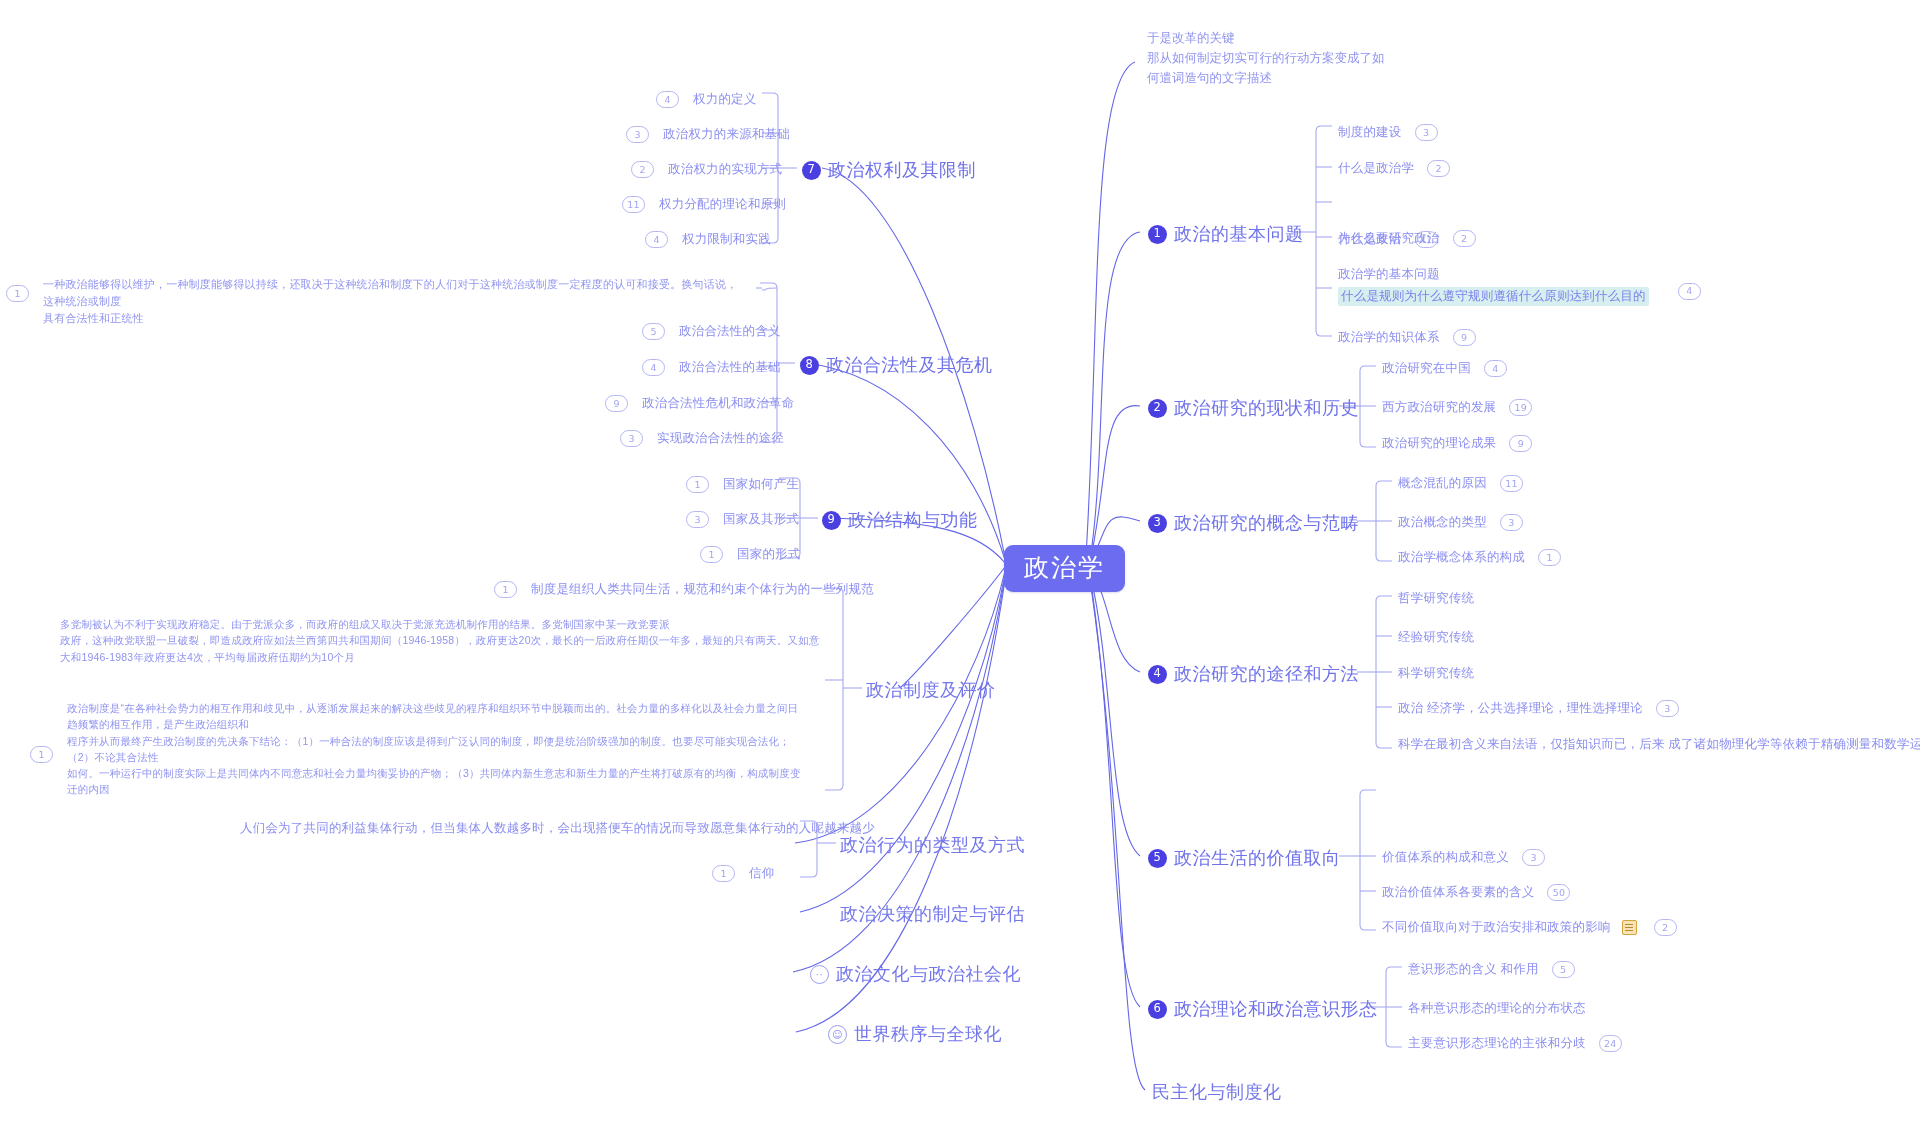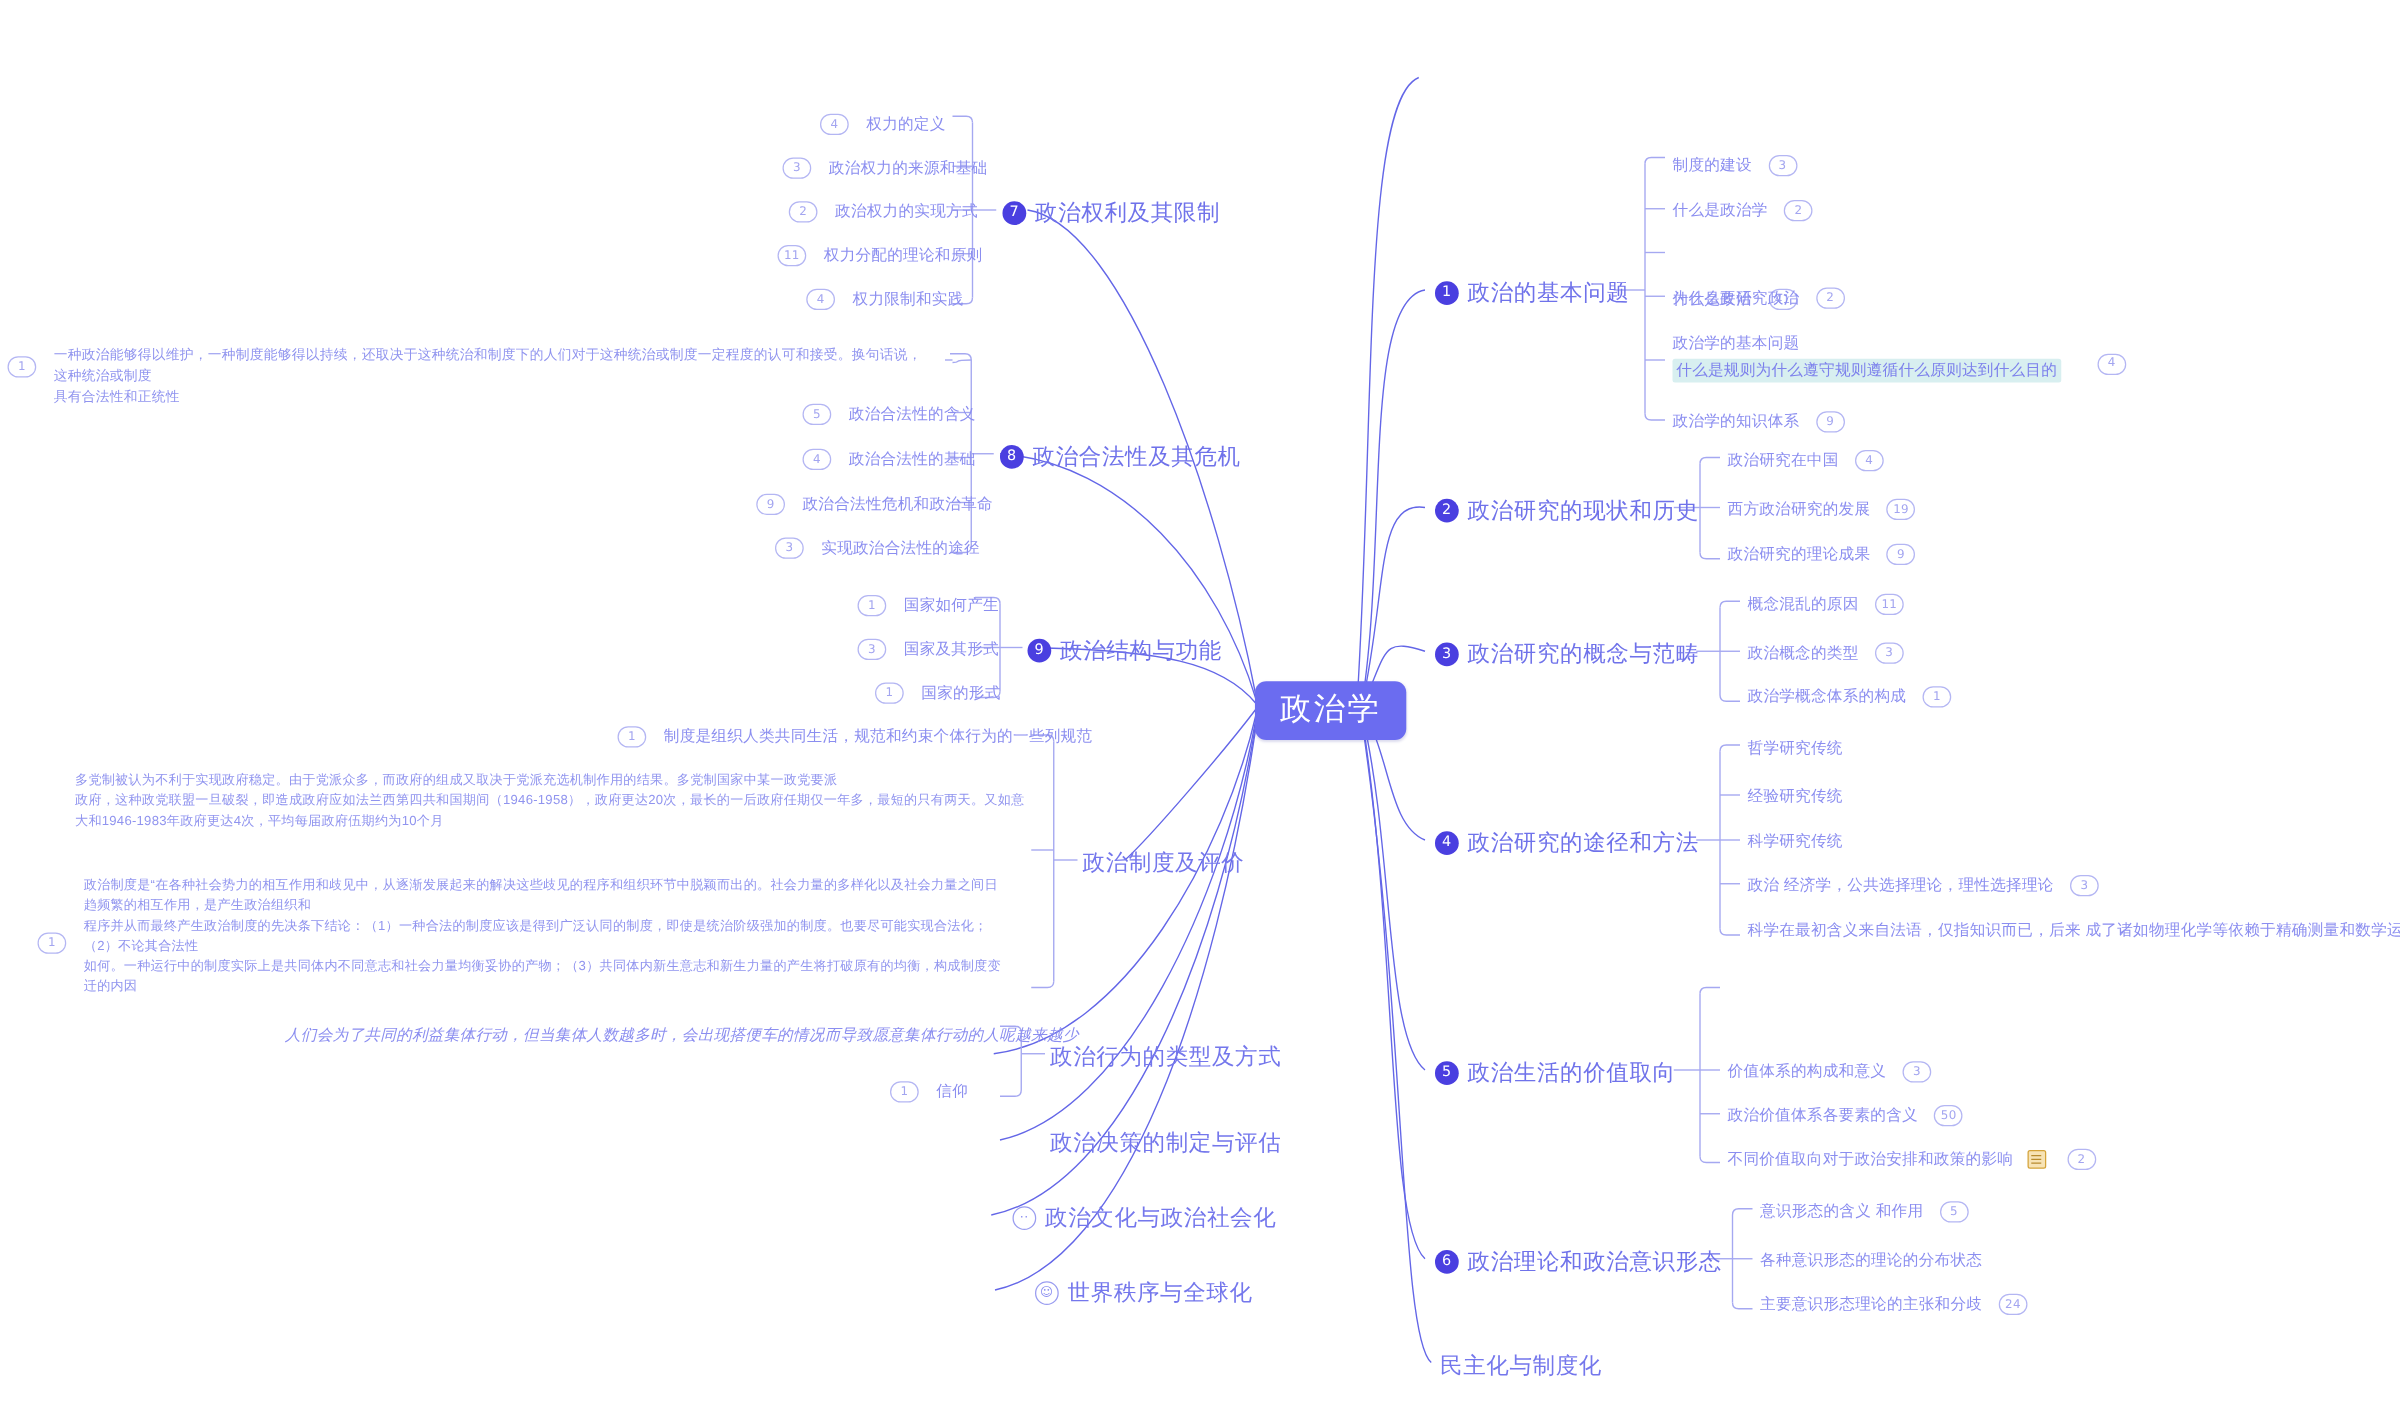--- a/index.html
+++ b/index.html
@@ -177,20 +177,25 @@
 
       <path d="M817 843 H836"></path>
       <path d="M817 826 V872"></path>
       <path d="M817 826 q0 -5 -5 -5 H800"></path>
       <path d="M817 872 q0 5 -5 5 H800"></path>
     </g>
   </svg>
 
   <div class="root" style="left:1004px;top:545px;">政治学</div>
 
+  <div class="node rt" style="left:1147px;top:28px;">
+    <div class="para" style="width: 340px; font-size: 12.5px; line-height: 1.6; white-space: pre-line;">于是改革的关键
+那从如何制定切实可行的行动方案变成了如
+何遣词造句的文字描述</div>
+  </div>
 
   <div class="node l1" style="left:1148px;top:222px;">
     <span class="num">1</span>
     <span class="lbl">政治的基本问题</span>
   </div>
   <div class="node l2" style="left:1338px;top:124px;">
     <span>制度的建设</span>
     <span class="cnt">3</span>
   </div>
   <div class="node l2" style="left:1338px;top:160px;">
@@ -397,21 +402,21 @@
 趋频繁的相互作用，是产生政治组织和
 程序并从而最终产生政治制度的先决条下结论：（1）一种合法的制度应该是得到广泛认同的制度，即使是统治阶级强加的制度。也要尽可能实现合法化；
 （2）不论其合法性
 如何。一种运行中的制度实际上是共同体内不同意志和社会力量均衡妥协的产物；（3）共同体内新生意志和新生力量的产生将打破原有的均衡，构成制度变
 迁的内因</span>
   </div>
 
   <div class="node l1p" style="left:840px;top:833px;">
     <span class="lbl">政治行为的类型及方式</span>
   </div>
-  <div class="node l2" style="left:228px;top:820px;font-style:italic;">
+  <div class="node l2" style="left:240px;top:820px;">
     <span>人们会为了共同的利益集体行动，但当集体人数越多时，会出现搭便车的情况而导致愿意集体行动的人呢越来越少</span>
   </div>
   <div class="node l2" style="left:712px;top:865px;">
     <span class="cnt pre">1</span>
     <span>信仰</span>
   </div>
 
   <div class="node l1p" style="left:840px;top:902px;">
     <span class="lbl">政治决策的制定与评估</span>
   </div>

